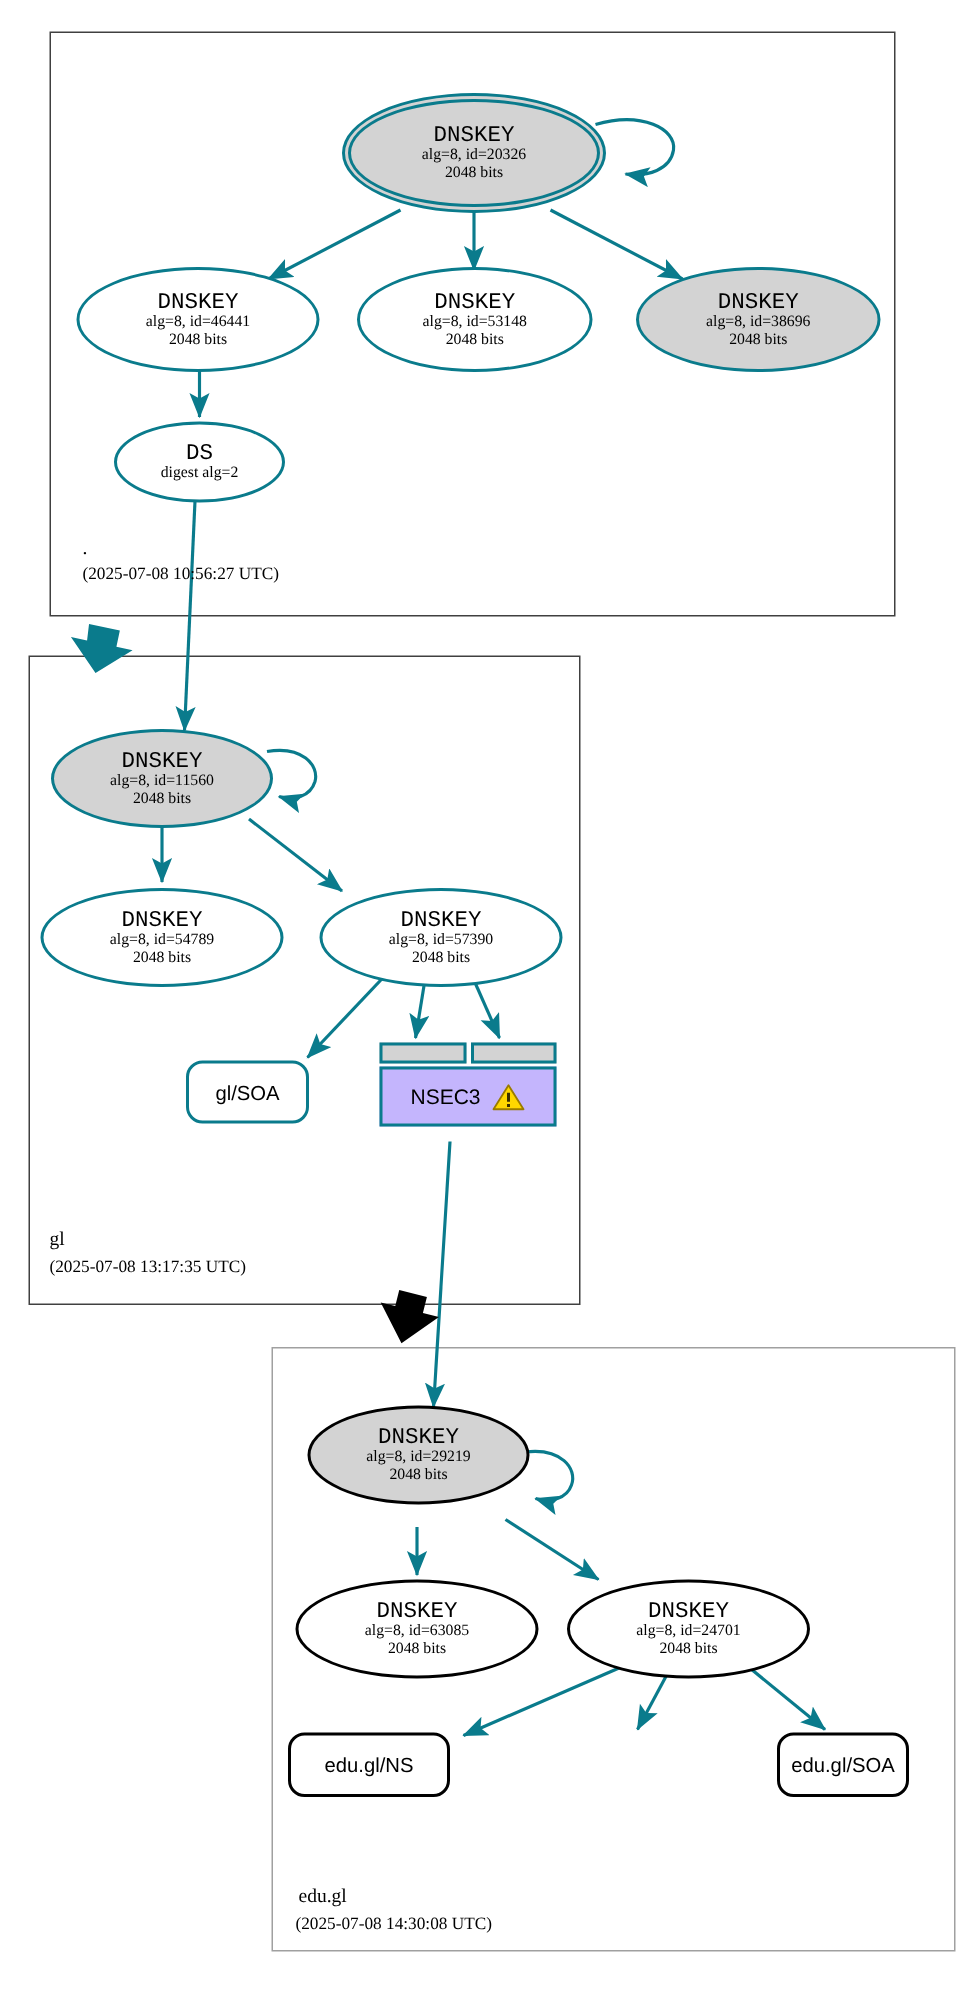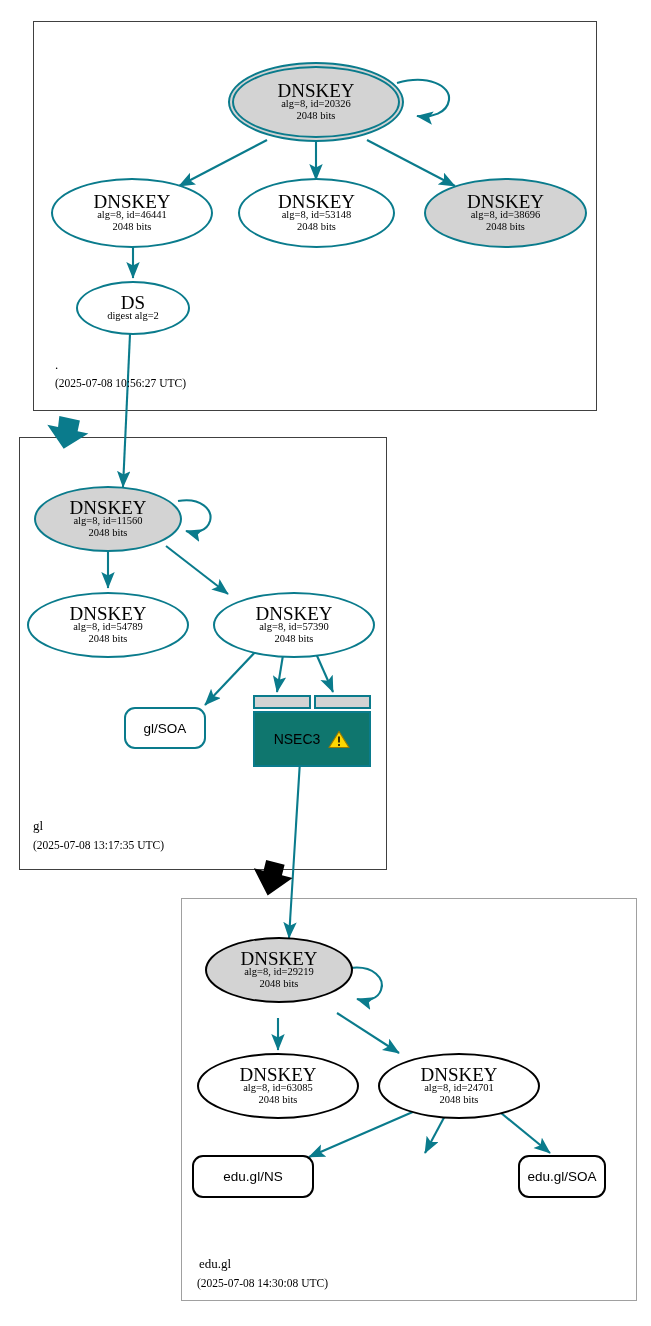--- a/index.html
+++ b/index.html
@@ -7,21 +7,21 @@
        font-family:"Liberation Sans", sans-serif;}
   #stage{position:absolute;left:0;top:0;width:651px;height:1326px;}
   svg.layer{position:absolute;left:0;top:0;width:651px;height:1326px;overflow:visible;}
   .zone-box{position:absolute;box-sizing:border-box;background:transparent;}
   .zone-label{position:absolute;font-family:"Liberation Serif",serif;color:#000;white-space:nowrap;}
   .zone-name{font-size:13px;}
   .zone-time{font-size:11.5px;}
   .node{position:absolute;box-sizing:border-box;display:flex;flex-direction:column;
         align-items:center;justify-content:center;text-align:center;color:#000;}
   .ellipse{border-radius:50%;}
-  .n-title{font-family:Liberation Serif, serif;font-size:19px;line-height:15px;}
+  .n-title{font-family:Liberation Mono, monospace;font-size:15px;line-height:15px;}
   .n-sub{font-family:Liberation Serif, serif;font-size:10.5px;line-height:12px;}
   .rrset{border-radius:11px;font-family:"Liberation Sans",sans-serif;font-size:13.5px;
          background:#ffffff;}
   .anchor-outer{position:absolute;border-radius:50%;box-sizing:border-box;}
   .nsec-wrap{position:absolute;box-sizing:border-box;}
   .nsec-tabs{display:flex;gap:3px;box-sizing:border-box;}
   .nsec-tab{flex:1;box-sizing:border-box;}
   .nsec-main{box-sizing:border-box;display:flex;align-items:center;justify-content:center;gap:8px;
              font-family:"Liberation Sans",sans-serif;font-size:14px;color:#000;}
   .warn{width:22px;height:19px;position:relative;display:inline-block;}
@@ -154,21 +154,21 @@
 
   <div class="node rrset" style="left:124px;top:707px;width:82px;height:42px;border:2.1px solid #0a7b8c;">
     <span>gl/SOA</span>
   </div>
 
   <div class="nsec-wrap" style="left:253px;top:695px;width:118px;height:62px;">
     <div class="nsec-tabs" style="height:14px;padding:0;">
       <div class="nsec-tab" style="border:2.1px solid #0a7b8c;background:#d3d3d3;"></div>
       <div class="nsec-tab" style="border:2.1px solid #0a7b8c;background:#d3d3d3;"></div>
     </div>
-    <div class="nsec-main" style="margin-top:2px;height:56px;border:2.1px solid #0a7b8c;background:#0f766e;">
+    <div class="nsec-main" style="margin-top:2px;height:40px;border:2.1px solid #0a7b8c;background:#c4b5fd;">
       <span>NSEC3</span>
       <span class="warn">
         <svg width="22" height="19" viewBox="0 0 22 19">
           <path d="M11,1.5 L21,17.5 L1,17.5 Z" fill="#ffd700" stroke="#9a7b00" stroke-width="1.2" stroke-linejoin="round"></path>
           <rect x="10" y="6.5" width="2" height="6" fill="#3a2f00"></rect>
           <rect x="10" y="14" width="2" height="2" fill="#3a2f00"></rect>
         </svg>
       </span>
     </div>
   </div>
@@ -187,21 +187,21 @@
     <div class="n-sub">alg=8, id=63085</div>
     <div class="n-sub">2048 bits</div>
   </div>
 
   <div class="node ellipse" style="left:378px;top:1053px;width:162px;height:66px;border:2.1px solid #000000;background:#ffffff;">
     <div class="n-title">DNSKEY</div>
     <div class="n-sub">alg=8, id=24701</div>
     <div class="n-sub">2048 bits</div>
   </div>
 
-  <div class="node rrset" style="left:192px;top:1155px;width:122px;height:43px;border:2.1px solid #000000;">
+  <div class="node rrset" style="left:192px;top:1155px;width:108px;height:43px;border:2.1px solid #000000;">
     <span>edu.gl/NS</span>
   </div>
 
 
   <div class="node rrset" style="left:518px;top:1155px;width:88px;height:43px;border:2.1px solid #000000;">
     <span>edu.gl/SOA</span>
   </div>
 
   <div class="zone-label zone-name" style="left:199px;top:1256px;">edu.gl</div>
   <div class="zone-label zone-time" style="left:197px;top:1277px;">(2025-07-08 14:30:08 UTC)</div>

